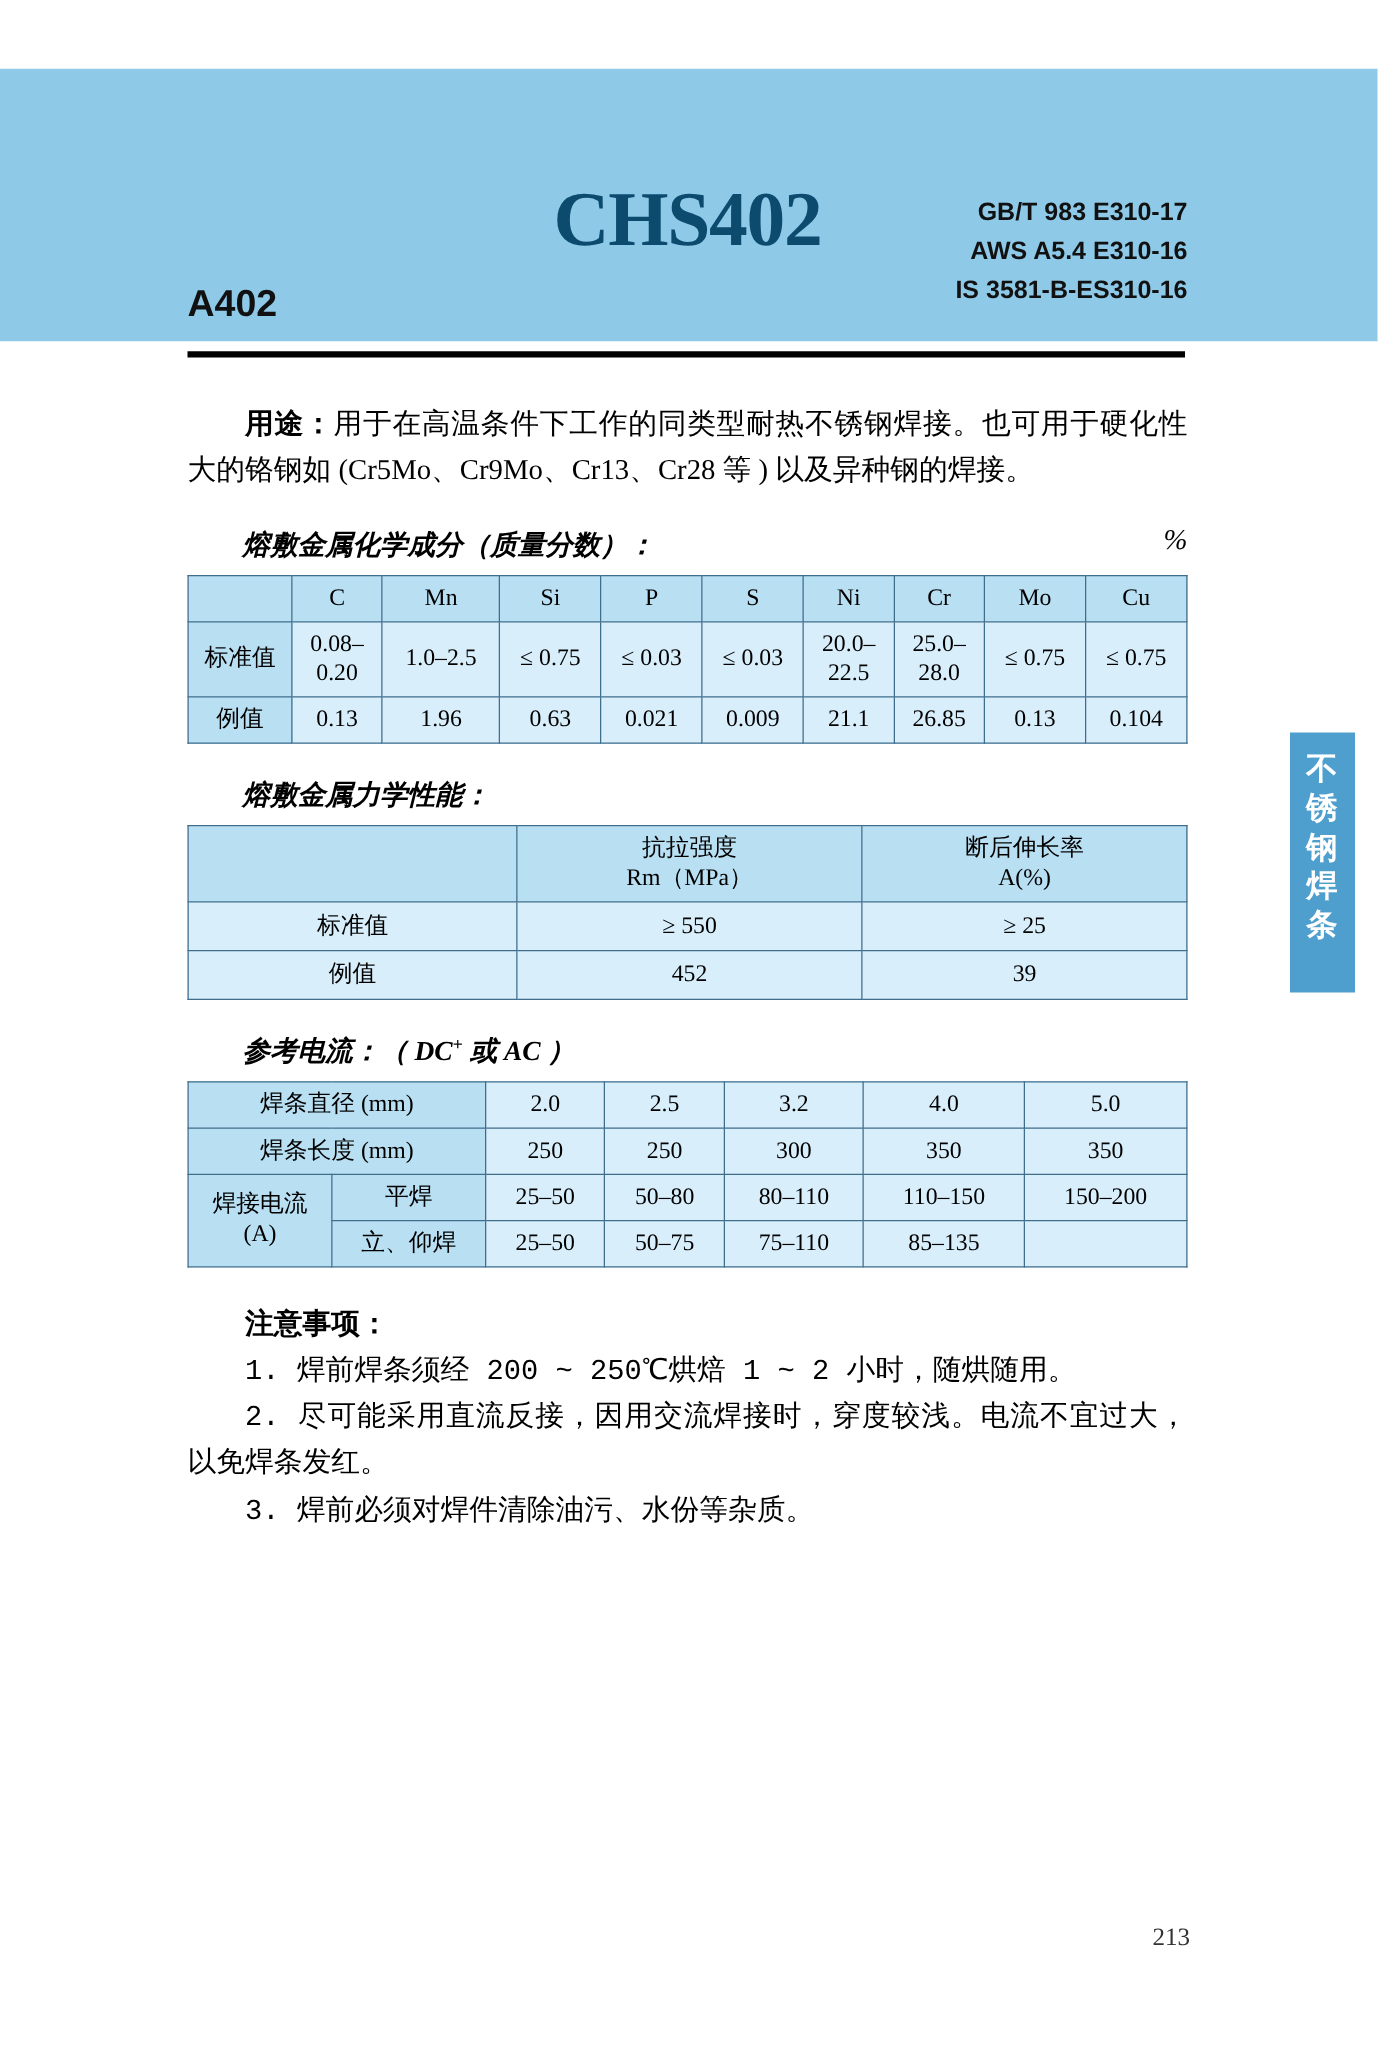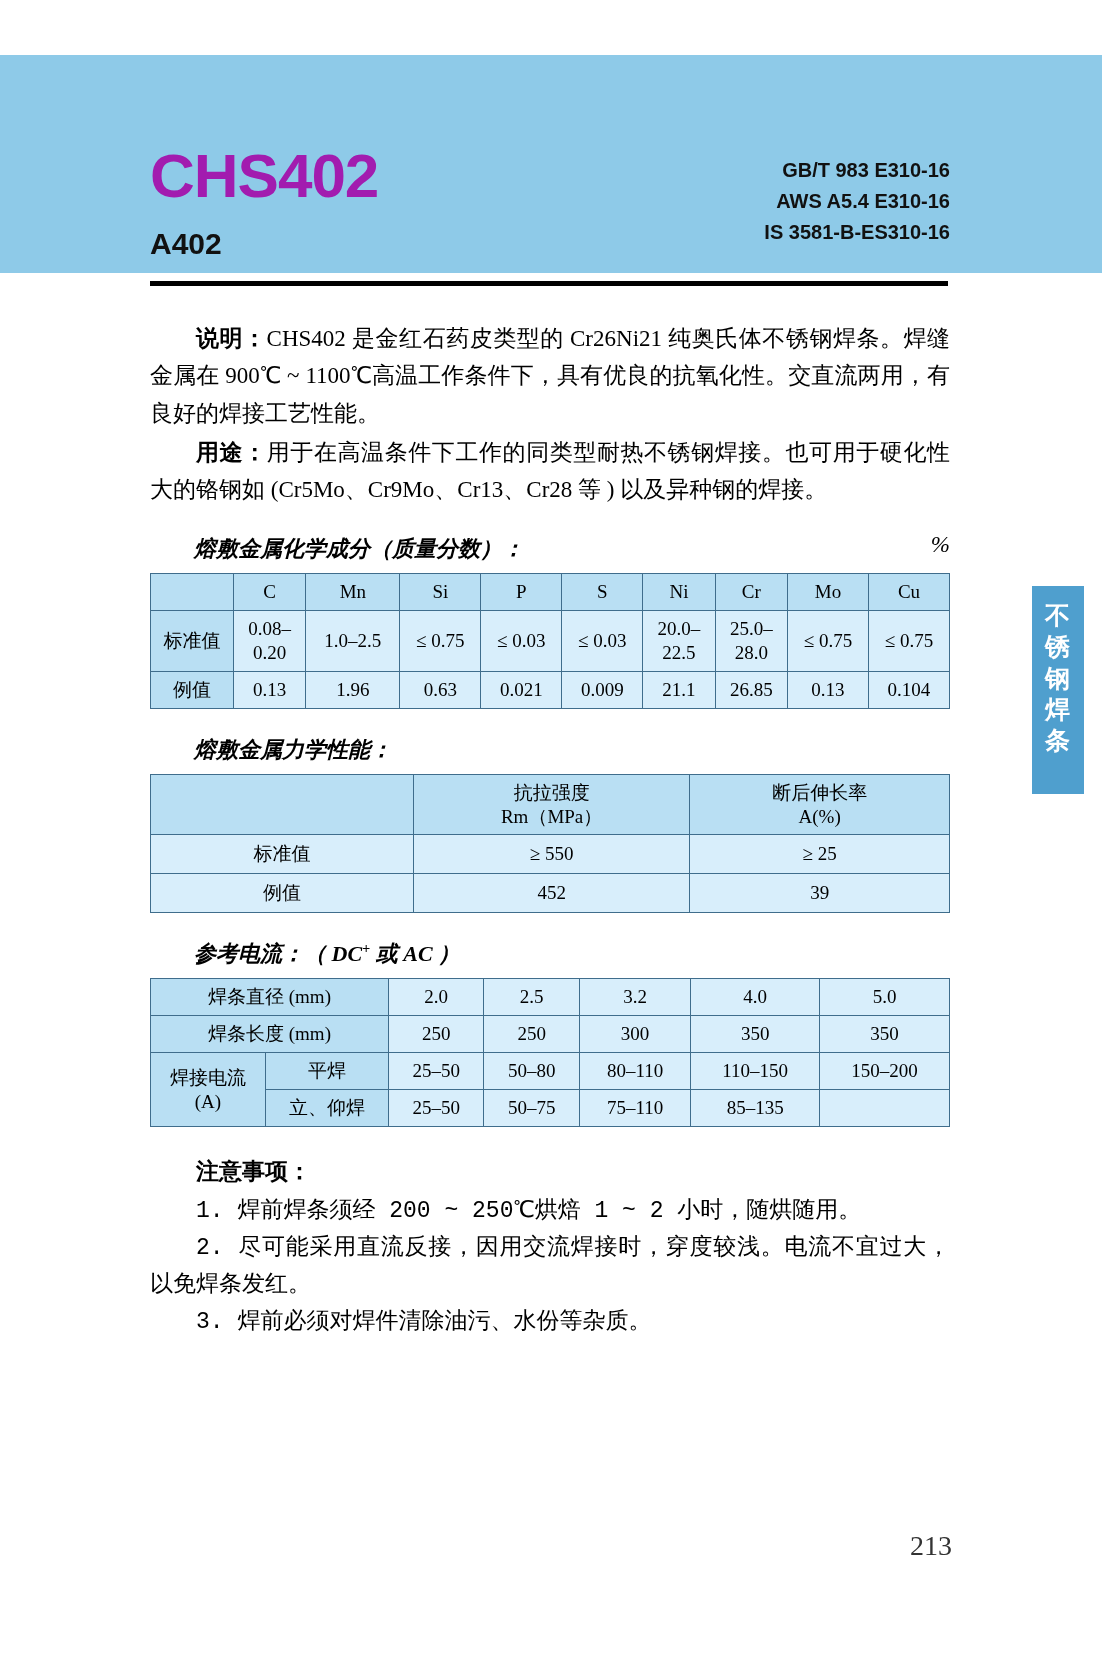--- a/index.html
+++ b/index.html
@@ -13,26 +13,27 @@
   }
   
   .header-band{
     position:absolute; left:0; top:55px; width:1102px; height:218px;
     background:#8ecae8;
   }
   .header-inner{
     position:absolute; left:150px; top:90px; width:800px; height:160px;
   }
   .prod-code{
-    font-family:Liberation Sans, sans-serif;
+    font-family:Liberation Serif, serif;
     font-weight:bold;
     font-size:62px;
     letter-spacing:-1px;
     line-height:1;
-    color:#a21caf;
+    color:#0c4a6e;
+    text-align:center;
   }
   .prod-alt{
     font-family:"Liberation Sans", sans-serif;
     font-weight:bold;
     font-size:30px;
     line-height:1;
     color:#111;
     margin-top:22px;
   }
   .std-list{
@@ -111,52 +112,51 @@
   .cur td.lead{ width:188px; }
   .cur td.sub{ width:118px; }
   .two-line{ line-height:1.25; }
   
   .notes{ margin-top:28px; font-size:23px; line-height:1.62; }
   .notes .n-title{ font-weight:bold; text-indent:2em; margin:0; }
   .notes p{ margin:0; text-indent:2em; text-align:justify;font-family:Liberation Mono, monospace; }
   
   .page-num{
     position:absolute; right:150px; bottom:92px;
-    font-size:28px; color:#333;
+    font-size:20px; color:#333;
     font-family:"Liberation Serif", serif;
   }
   sup{ font-size:0.65em; vertical-align:super; }
 </style>
 </head>
 <body>
 
 <div class="header-band">
   <div class="header-inner">
     <div class="prod-code">CHS402</div>
     <div class="prod-alt">A402</div>
     <div class="std-list">
-      <div>GB/T 983 E310-16</div>
+      <div>GB/T 983 E310-17</div>
       <div>AWS A5.4 E310-16</div>
       <div>IS 3581-B-ES310-16</div>
     </div>
   </div>
 </div>
 <div class="rule"></div>
 
 <div class="side-tab">
   <span>不</span>
   <span>锈</span>
   <span>钢</span>
   <span>焊</span>
   <span>条</span>
 </div>
 
 <div class="content">
 
-  <p class="para"><span class="lbl">说明：</span><span>CHS402 是金红石药皮类型的 Cr26Ni21 纯奥氏体不锈钢焊条。焊缝金属在 900℃ ~ 1100℃高温工作条件下，具有优良的抗氧化性。交直流两用，有良好的焊接工艺性能。</span></p>
 
   <p class="para"><span class="lbl">用途：</span><span>用于在高温条件下工作的同类型耐热不锈钢焊接。也可用于硬化性大的铬钢如 (Cr5Mo、Cr9Mo、Cr13、Cr28 等 ) 以及异种钢的焊接。</span></p>
 
   <div class="caption">
     <span>熔敷金属化学成分（质量分数）：</span>
     <span class="pct">%</span>
   </div>
   <table class="chem">
     <tbody>
         <tr class="hdr-row">

